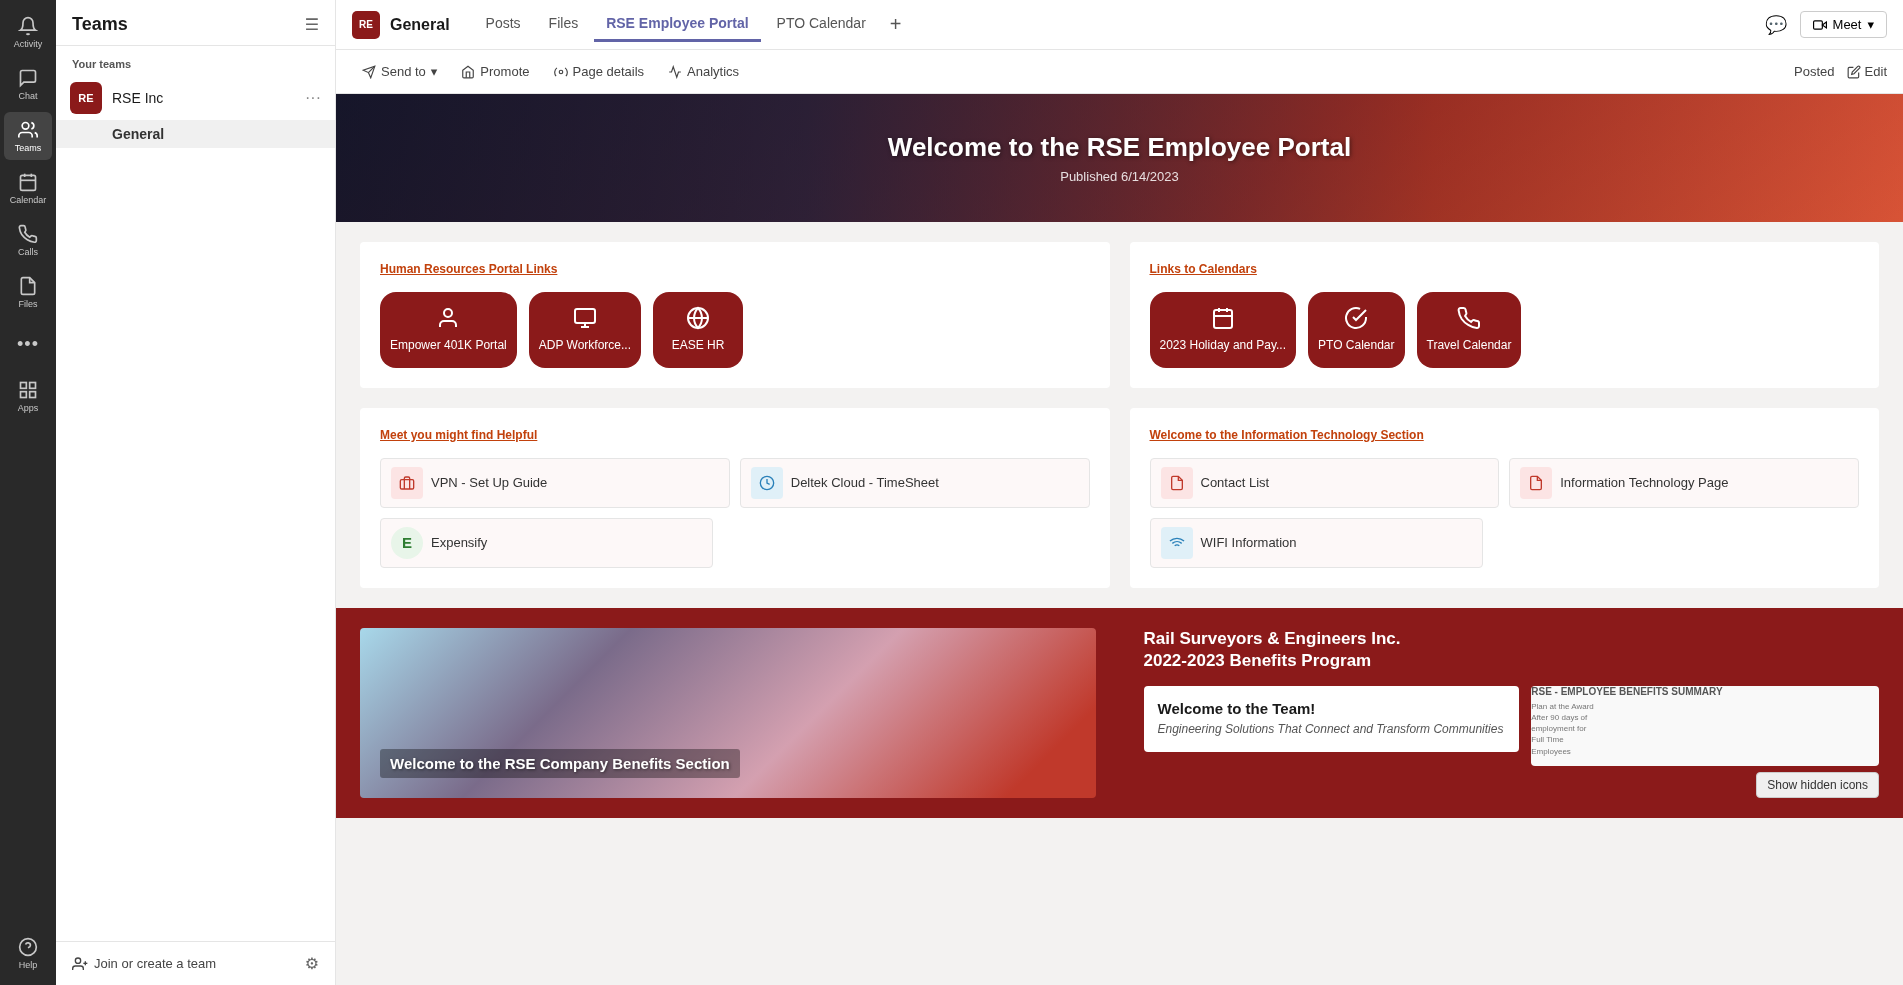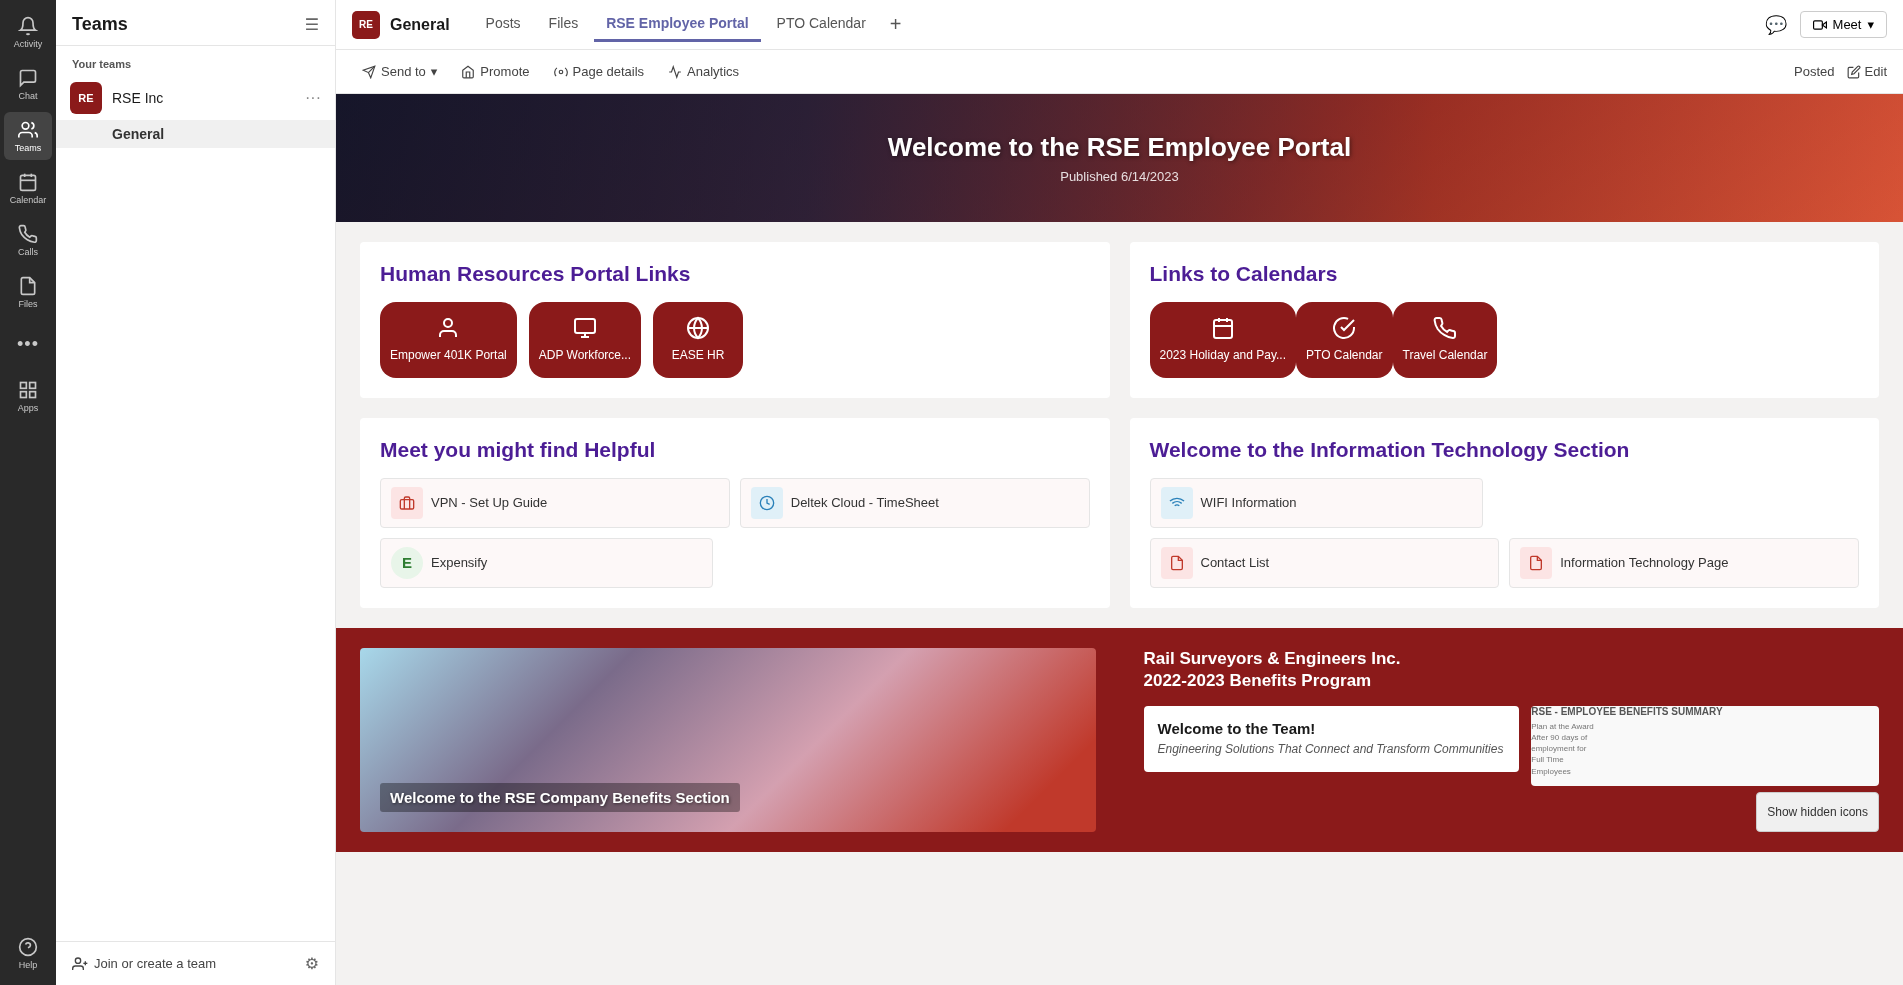--- a/index.html
+++ b/index.html
@@ -224,21 +224,21 @@
     
     .content-sections {
       padding: 20px 24px;
       display: grid;
       grid-template-columns: 1fr 1fr;
       gap: 20px;
       max-width: 100%;
     }
 
     .section-block { background: white; border-radius: 4px; padding: 20px; }
-    .section-title { font-size: 21px; font-weight: 600; color: #4c1d95; margin-bottom: 16px; }
+    .section-title { font-size: 12px; font-weight: 600; color: #c2410c; margin-bottom: 16px; text-decoration: underline; }
 
     
     .hr-buttons { display: flex; gap: 12px; flex-wrap: wrap; }
     .hr-btn {
       background: #8b1a1a;
       color: white;
       border-radius: 16px;
       padding: 14px 10px;
       min-width: 90px;
       display: flex;
@@ -247,21 +247,21 @@
       justify-content: center;
       gap: 8px;
       cursor: pointer;
       font-size: 12px;
       text-align: center;
       line-height: 1.3;
     }
     .hr-btn svg { width: 24px; height: 24px; }
 
     
-    .cal-buttons { display: flex; flex-wrap: wrap; }
+    .cal-buttons { display: flex; gap: 12px; flex-wrap: wrap; }
 
     
     .link-items { display: flex; flex-direction: column; gap: 10px; }
     .link-row { display: flex; gap: 10px; }
     .link-item {
       display: flex;
       align-items: center;
       gap: 8px;
       padding: 8px 10px;
       border: 1px solid #e5e5e5;
@@ -333,21 +333,21 @@
       color: #1a1a1a;
       margin-bottom: 10px;
     }
     .welcome-card-title { font-size: 15px; font-weight: 700; }
     .welcome-card-subtitle { font-size: 12px; font-style: italic; color: #555; margin-top: 4px; line-height: 1.4; }
 
     .show-hidden {
       background: #f0f0f0;
       border: 1px solid #ccc;
       border-radius: 4px;
-      padding: 12px 10px;
+      padding: 5px 10px;
       font-size: 12px;
       cursor: pointer;
       color: #333;
       float: right;
       margin-top: 6px;
     }
 
     
     .sidebar-help {
       margin-top: auto;
@@ -638,52 +638,52 @@
               <span class="link-text">Expensify</span>
             </div>
           </div>
         </div>
       </div>
 
       <div class="section-block">
         <div class="section-title">Welcome to the Information Technology Section</div>
         <div class="it-links">
           <div class="it-row">
-            <div class="link-item" style="max-width:47%;">
-              <div class="link-icon teal">
-                <svg width="16" height="16" viewBox="0 0 24 24" fill="none" stroke="currentColor" stroke-width="2">
-                    <path d="M5 12.55a11 11 0 0 1 14.08 0"></path>
-                    <path d="M1.42 9a16 16 0 0 1 21.16 0"></path>
-                    <path d="M8.53 16.11a6 6 0 0 1 6.95 0"></path>
-                    <line x1="12" y1="20" x2="12.01" y2="20"></line>
-                  </svg>
-              </div>
-              <span class="link-text">WIFI Information</span>
-            </div>
-          </div>
-          <div class="it-row">
             <div class="link-item">
               <div class="link-icon pink">
                 <svg width="16" height="16" viewBox="0 0 24 24" fill="none" stroke="currentColor" stroke-width="2">
                     <path d="M14 2H6a2 2 0 0 0-2 2v16a2 2 0 0 0 2 2h12a2 2 0 0 0 2-2V8z"></path>
                     <polyline points="14,2 14,8 20,8"></polyline>
                   </svg>
               </div>
               <span class="link-text">Contact List</span>
             </div>
             <div class="link-item">
               <div class="link-icon pink">
                 <svg width="16" height="16" viewBox="0 0 24 24" fill="none" stroke="currentColor" stroke-width="2">
                     <path d="M14 2H6a2 2 0 0 0-2 2v16a2 2 0 0 0 2 2h12a2 2 0 0 0 2-2V8z"></path>
                     <polyline points="14,2 14,8 20,8"></polyline>
                   </svg>
               </div>
               <span class="link-text">Information Technology Page</span>
             </div>
           </div>
+          <div class="it-row">
+            <div class="link-item" style="max-width:47%;">
+              <div class="link-icon teal">
+                <svg width="16" height="16" viewBox="0 0 24 24" fill="none" stroke="currentColor" stroke-width="2">
+                    <path d="M5 12.55a11 11 0 0 1 14.08 0"></path>
+                    <path d="M1.42 9a16 16 0 0 1 21.16 0"></path>
+                    <path d="M8.53 16.11a6 6 0 0 1 6.95 0"></path>
+                    <line x1="12" y1="20" x2="12.01" y2="20"></line>
+                  </svg>
+              </div>
+              <span class="link-text">WIFI Information</span>
+            </div>
+          </div>
         </div>
       </div>
     </div>
 
     <div class="bottom-section">
       <div class="bottom-left">
         <div class="bottom-card">
           <div class="bottom-card-label">Welcome to the RSE Company Benefits Section</div>
         </div>
       </div>

